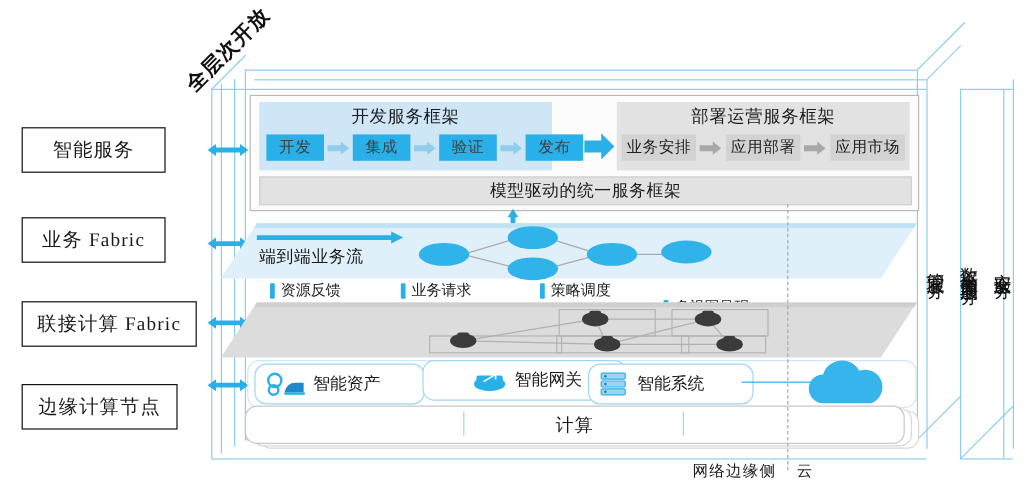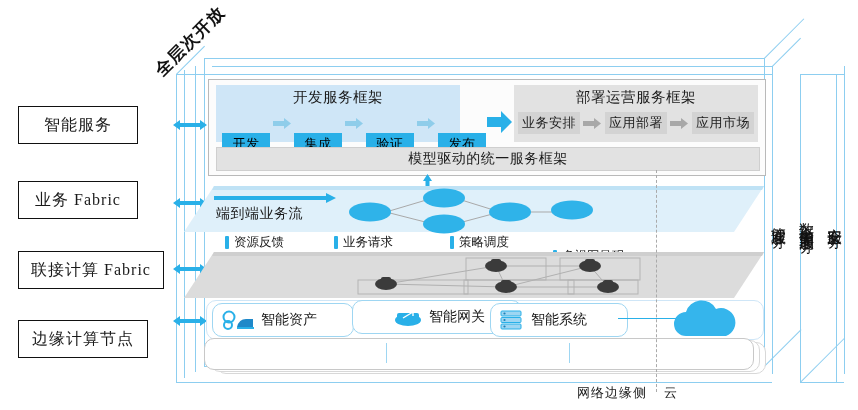--- a/index.html
+++ b/index.html
@@ -22,21 +22,21 @@
              transform:rotate(-45deg);transform-origin:0 0;white-space:nowrap;
              letter-spacing:1px;font-family:"Liberation Sans","DejaVu Sans",sans-serif;}
 
   
   .svc-outer{background:#fcfcfc;border:1.2px solid #b9b9b9;}
   .svc-dev{background:#cfe6f7;}
   .svc-dep{background:#e2e2e2;}
   .svc-title{text-align:center;font-size:14.5px;padding-top:3px;letter-spacing:.5px;}
   .chip{display:inline-flex;align-items:center;justify-content:center;
         font-size:13px;letter-spacing:.5px;}
-  .chip-blue{background:#29b0e8;color:#000000;margin-top:21px;}
+  .chip-blue{background:#29b0e8;color:#404040;}
   .chip-gray{background:#d3d3d3;color:#222;}
   .unified{background:#e2e2e2;border:1px solid #cfcfcf;text-align:center;
            font-size:14px;letter-spacing:.5px;display:flex;align-items:center;justify-content:center;}
 
   
   .flowlabel{font-size:12.5px;white-space:nowrap;}
   .tick{width:4px;background:#29b0e8;border-radius:1px;}
 
   
   .edgebox{background:#fff;border:1.4px solid #9ed6f2;border-radius:10px;
@@ -277,20 +277,21 @@
 </div>
 
 <div class="abs" style="left:618px;top:318px;width:58px;height:1.4px;background:#29b0e8;"></div>
 <svg class="abs" style="left:668px;top:298px;" width="74" height="42">
   <path d="M18 38 a12 12 0 0 1 0-24 a16 15 0 0 1 30-3 a13 13 0 0 1 10 27 z" fill="#35b5ec"></path>
 </svg>
 
 <div class="abs" style="left:216px;top:342px;width:548px;height:30px;border:1.2px solid #d8d8d8;border-radius:10px;background:#fff;"></div>
 <div class="abs" style="left:210px;top:340px;width:548px;height:30px;border:1.2px solid #d8d8d8;border-radius:10px;background:#fff;"></div>
 <div class="bottombar abs" style="left:204px;top:338px;width:548px;height:30px;">
+  <div>计算</div>
 </div>
 <div class="bb-sep abs" style="left:386px;top:343px;height:20px;"></div>
 <div class="bb-sep abs" style="left:569px;top:343px;height:20px;"></div>
 
 <div class="vpanel abs" style="left:766px;top:110px;width:24px;height:220px;">
   <span>管理服务</span>
 </div>
 <div class="vpanel abs" style="left:794px;top:95px;width:24px;height:250px;">
   <span>数据全生命周期服务</span>
 </div>

